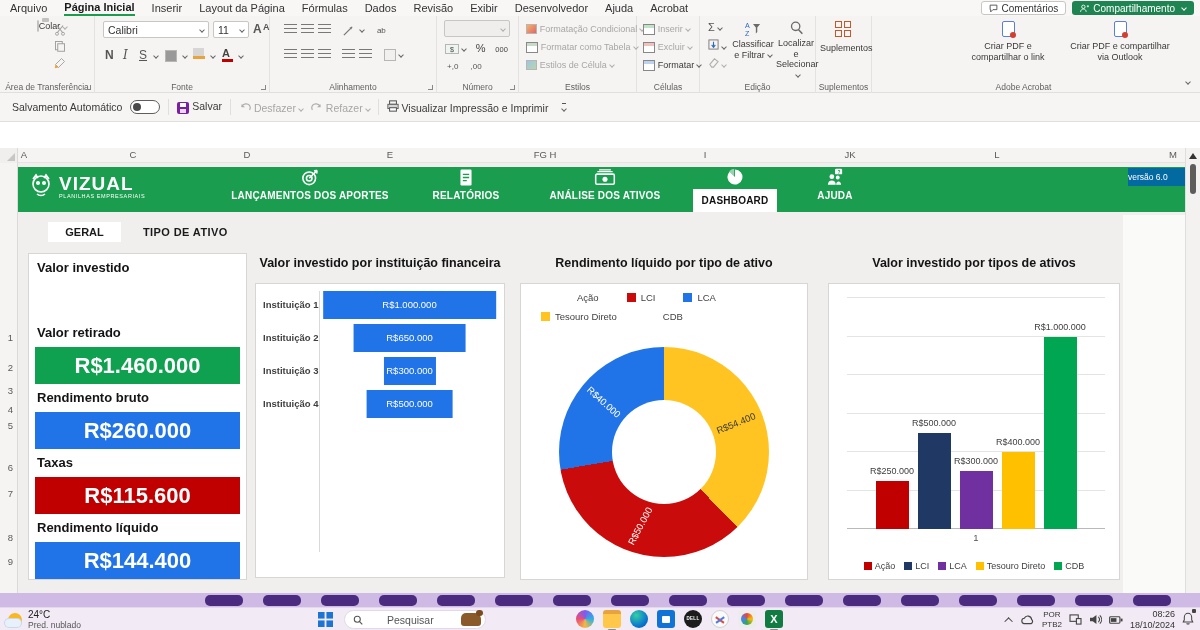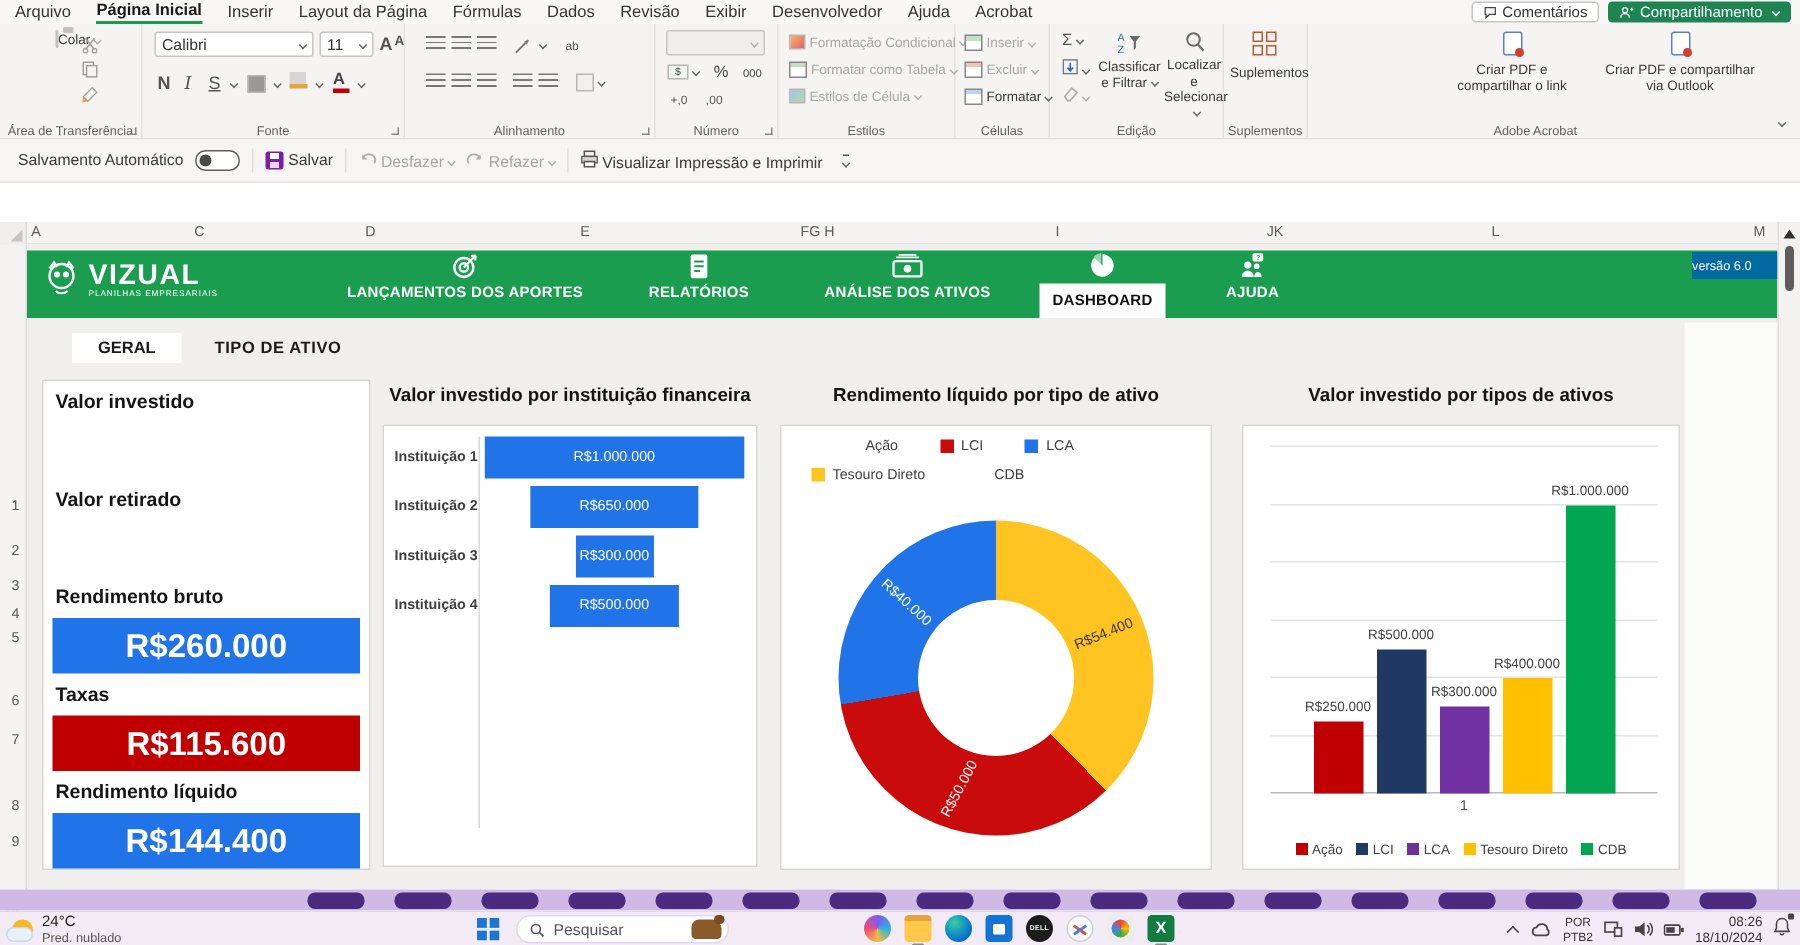--- a/index.html
+++ b/index.html
@@ -123,21 +123,21 @@
 
   
   .taskbar { position:absolute; left:0; top:607px; width:1200px; height:23px; background:#f2ebf5; border-top:1px solid #e3d8ec; }
   .weather { position:absolute; left:8px; top:1px; display:flex; align-items:center; gap:6px; }
   .sun { width:14px; height:14px; border-radius:50%; background:#f9b822; position:relative; }
   .cloudpuff { position:absolute; left:-3px; top:6px; width:16px; height:8px; border-radius:8px; background:#e8f0fa; box-shadow:0 0 0 1px #c9d8ec; }
   .wtemp { font-size:10px; color:#222; }
   .wdesc { font-size:8.5px; color:#555; }
   .startbtn { position:absolute; left:318px; top:4px; }
   .searchpill { position:absolute; left:344px; top:2px; width:142px; height:19px; background:#fff; border:1px solid #e2d8ea; border-radius:10px; display:flex; align-items:center; padding:0 4px 0 8px; }
-  .searchtxt { font-size:10.5px; color:#555; margin-left:6px; flex:1; }
+  .searchtxt { font-size:10.5px; color:#555; margin-left:24px; flex:1; }
   .animal { width:20px; height:13px; background:#8b5a2b; border-radius:5px 6px 3px 3px; position:relative; }
   .animal::before { content:""; position:absolute; right:-2px; top:-3px; width:7px; height:6px; background:#7a4a20; border-radius:3px; }
   .ticons { position:absolute; left:576px; top:2px; display:flex; gap:9px; }
   .ticon { width:18px; height:18px; position:relative; }
   .runbar { position:absolute; left:5px; bottom:-3px; width:8px; height:2px; background:#8a8a8a; border-radius:1px; }
   .ic-copilot { border-radius:50%; background:conic-gradient(#7f5af0,#2cb1e1,#f4b942,#e94e77,#7f5af0); }
   .ic-folder { background:linear-gradient(#e8a33d 4px,#ffc84a 4px); border-radius:3px; }
   .ic-edge { border-radius:50%; background:radial-gradient(circle at 35% 30%,#35d0a0,#0b79d0 60%,#0a4da0); }
   .ic-store { background:#1273d6; border-radius:3px; }
   .ic-store::after { content:""; position:absolute; left:5px; top:6px; width:8px; height:7px; background:#fff; border-radius:1px; }
@@ -461,20 +461,21 @@
     </div>
     <div class="version-badge">versão 6.0</div>
   </div>
 
   <div class="vtab1">GERAL</div>
   <div class="vtab2">TIPO DE ATIVO</div>
 
   <div class="kpi-panel">
     <div class="kpi-label" style="top:6px;">Valor investido</div>
     <div class="kpi-label" style="top:71px;">Valor retirado</div>
+    <div class="kpi-value" style="top: 93px; background: rgb(15, 161, 79);">R$1.460.000</div>
     <div class="kpi-label" style="top:136px;">Rendimento bruto</div>
     <div class="kpi-value" style="top: 158px; background: rgb(33, 115, 232);">R$260.000</div>
     <div class="kpi-label" style="top:201px;">Taxas</div>
     <div class="kpi-value" style="top: 223px; background: rgb(192, 0, 0);">R$115.600</div>
     <div class="kpi-label" style="top:266px;">Rendimento líquido</div>
     <div class="kpi-value" style="top: 288px; background: rgb(33, 115, 232);">R$144.400</div>
   </div>
 
   <div class="ctitle" style="left:255px;width:250px;">Valor investido por instituição financeira</div>
   <div class="ctitle" style="left:520px;width:288px;">Rendimento líquido por tipo de ativo</div>

